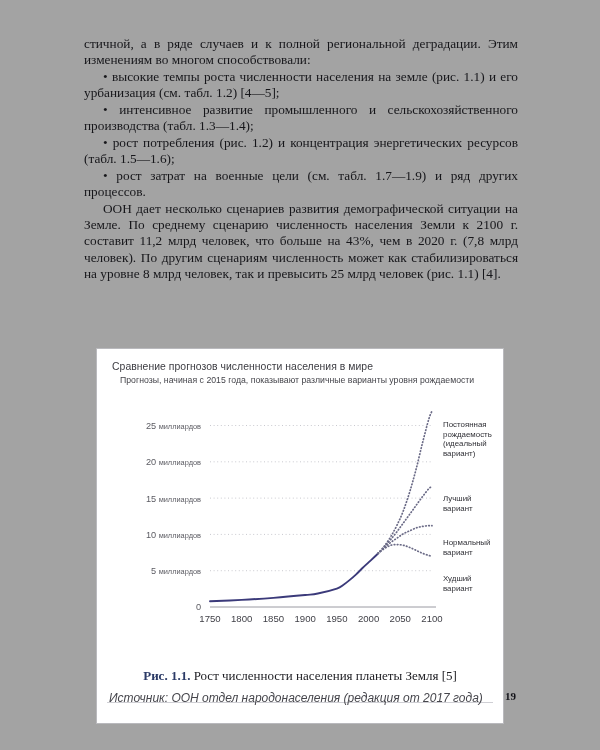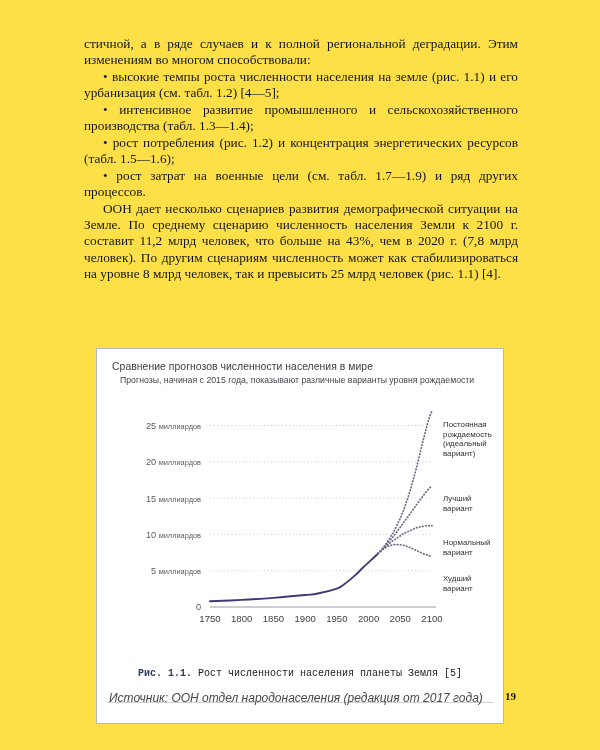--- a/index.html
+++ b/index.html
@@ -12,21 +12,21 @@
     height: 750px;
     position: relative;
     font-family: "Liberation Serif", "DejaVu Serif", serif;
     color: #1a1a1a;
     overflow: hidden;
   }
 
   .page {
     position: absolute;
     inset: 0;
-    background: #fde047;
+    background: #a3a3a3;
     padding-left: 46px;
   }
 
   
   .text-block {
     position: absolute;
     left: 84px;
     top: 36px;
     width: 434px;
   }
@@ -115,22 +115,22 @@
     fill: #303036;
   }
 
   
   .caption {
     position: absolute;
     left: 0;
     right: 0;
     top: 668px;
     text-align: center;
-    font-family: Liberation Mono, monospace;
-    font-size: 10px;
+    font-family: Liberation Serif, serif;
+    font-size: 13px;
     color: #1b1b20;
   }
   .caption .fig-no {
     font-weight: bold;
     color: #2b3a66;
   }
 
   
   .page-number {
     position: absolute;

